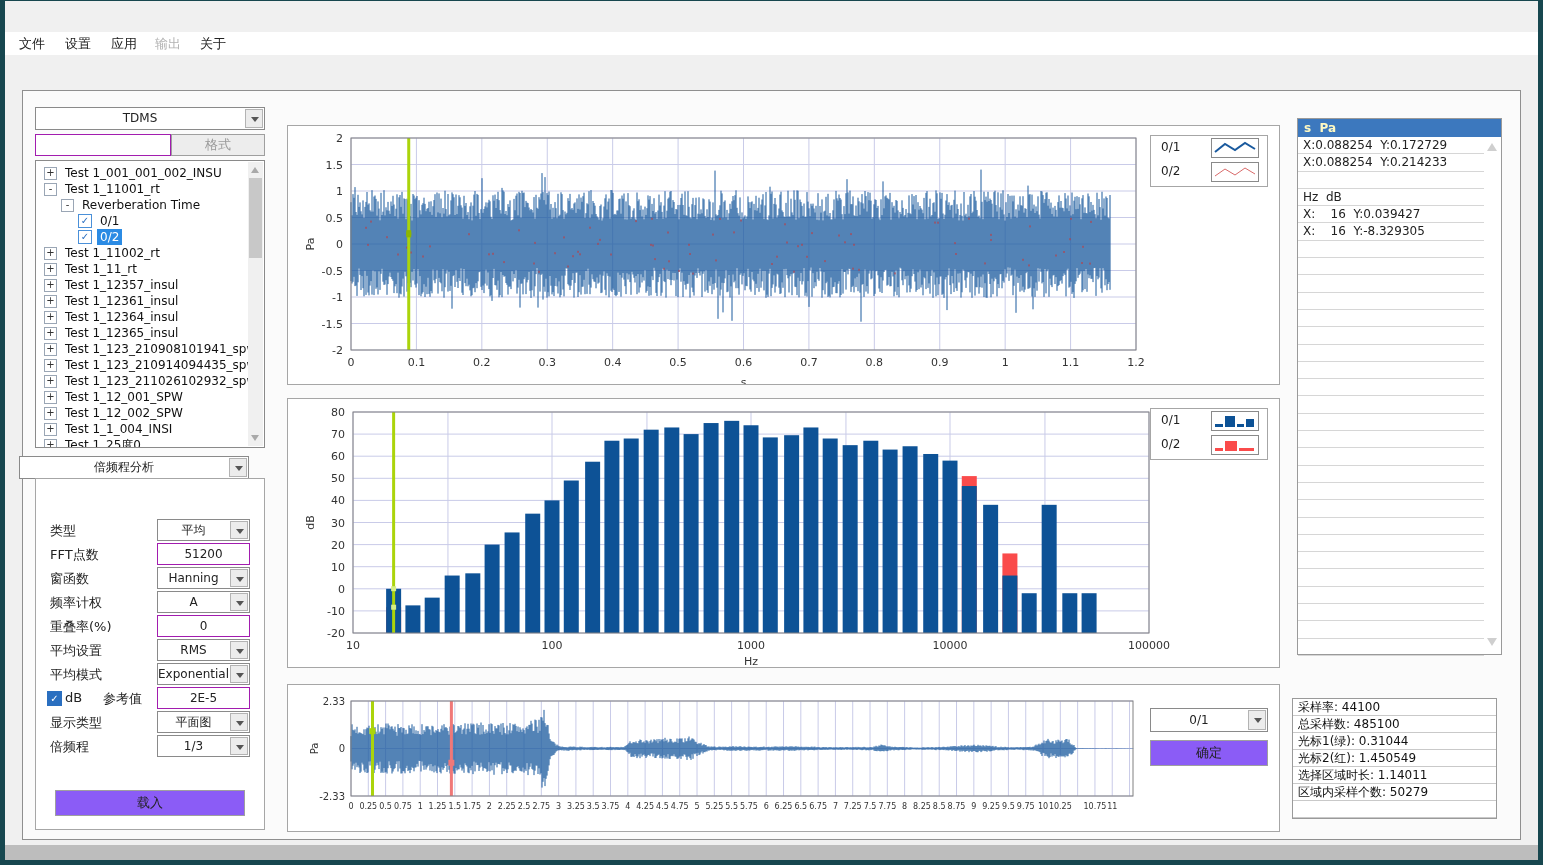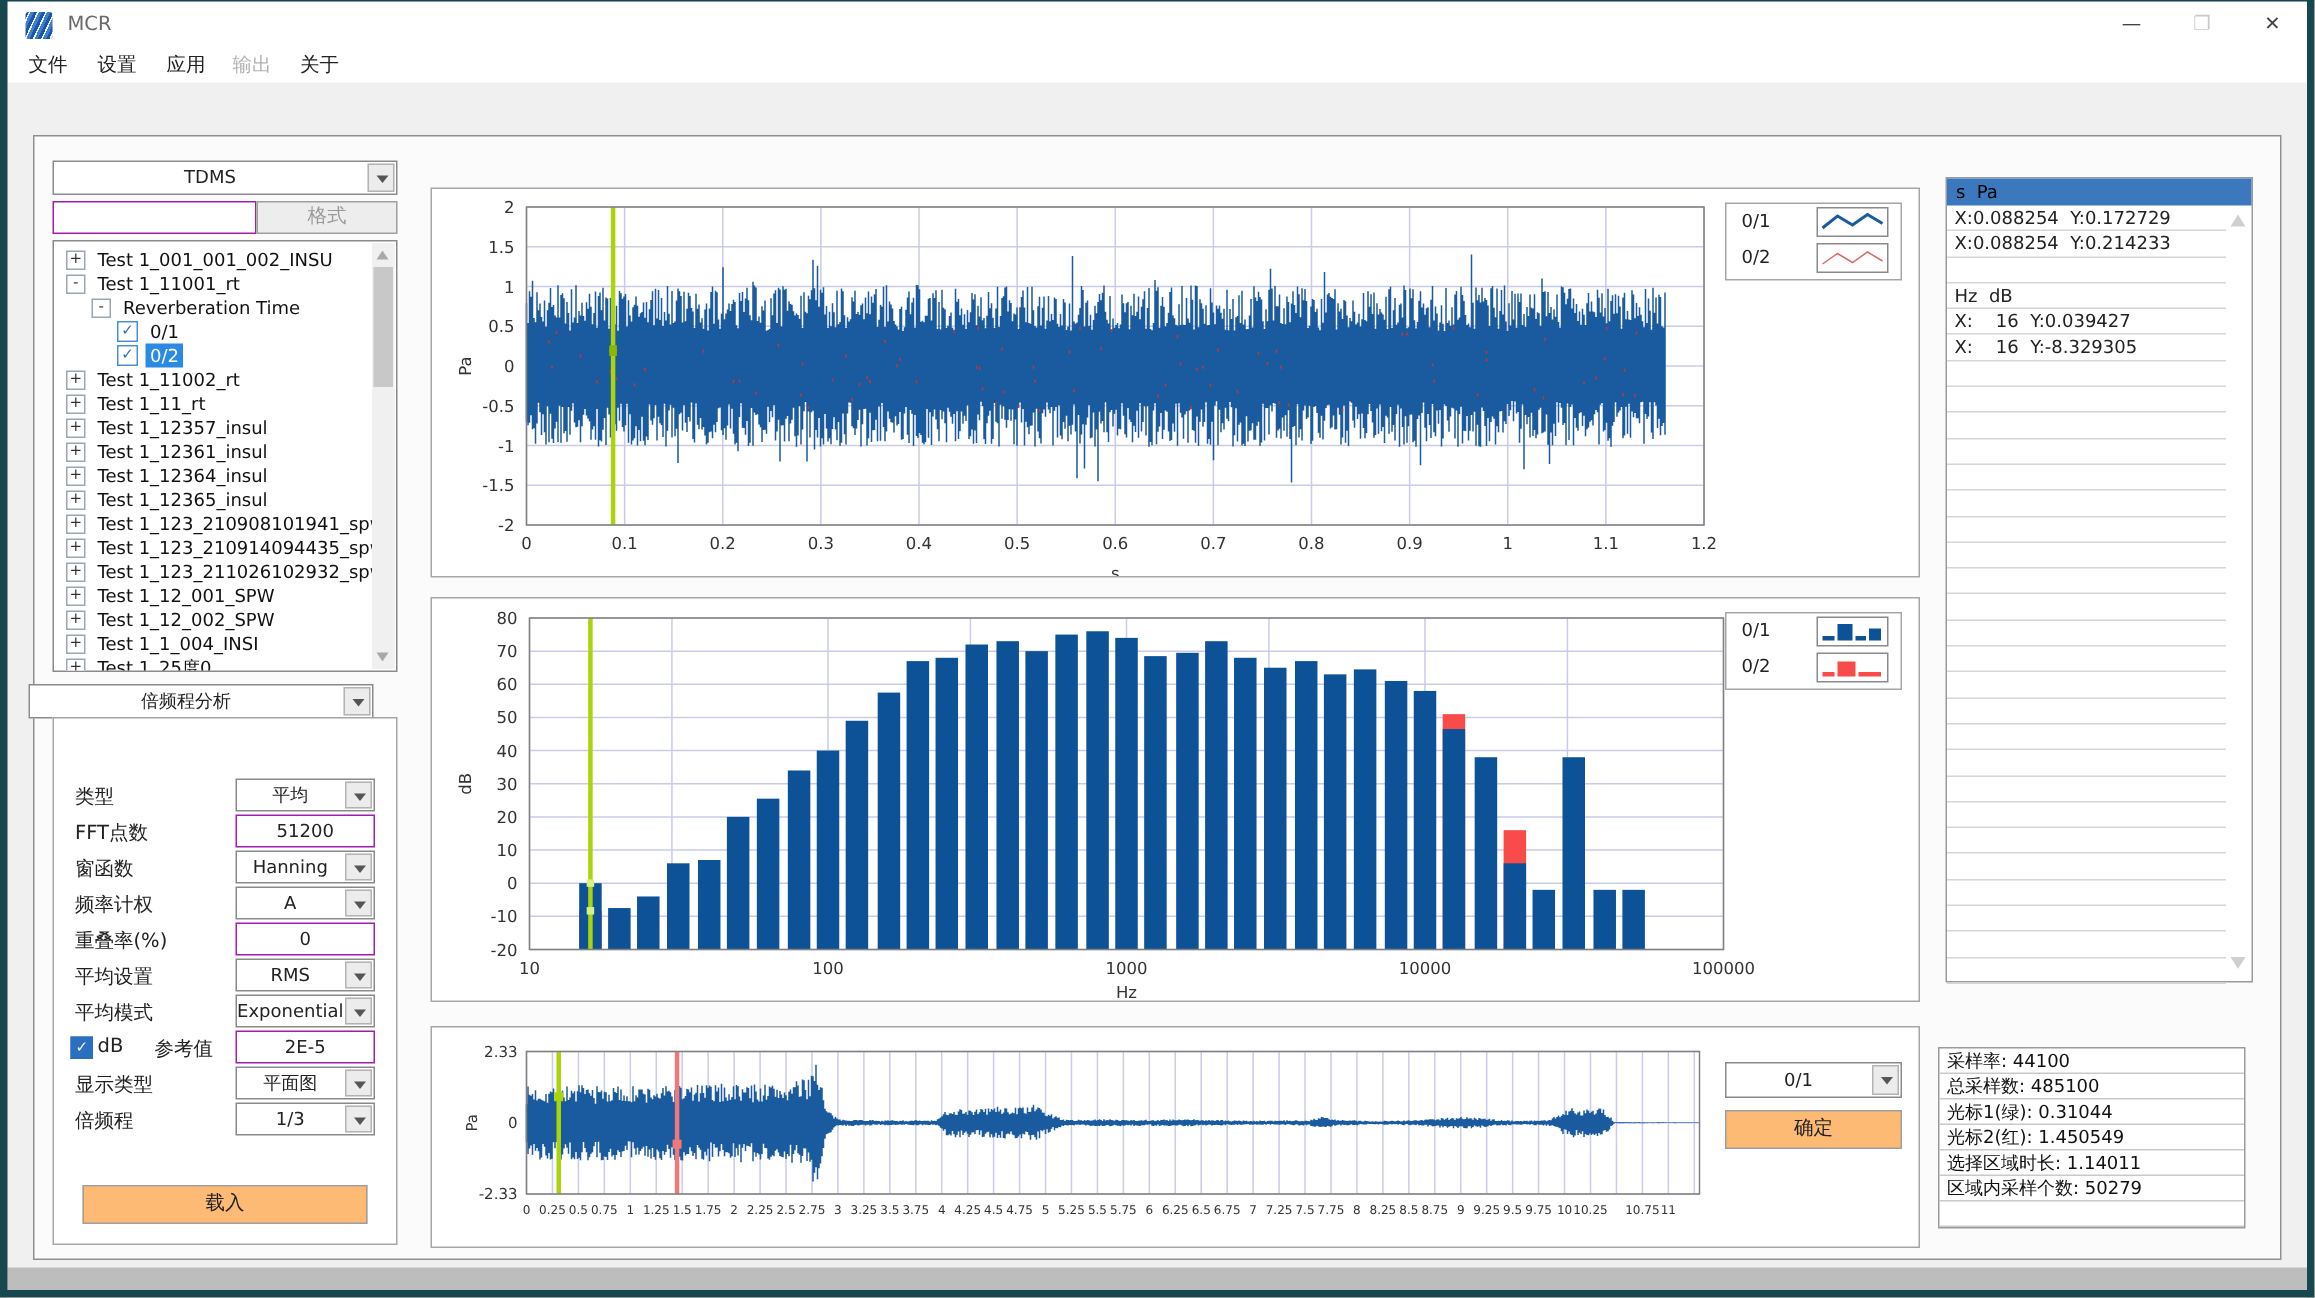--- a/index.html
+++ b/index.html
@@ -26,21 +26,21 @@
   .tab.active{background:#b9b9b9;}
   #content-box{position:absolute;left:22px;top:90px;width:1499px;height:750px;background:#fbfbfb;border:1px solid #8f8f8f;box-sizing:border-box;}
   #bottom-strip{position:absolute;left:5px;top:845px;width:1533px;height:15px;background:#bdbdbd;}
 
   
   .dd{position:absolute;background:#fff;border:1px solid #8a8a8a;box-sizing:border-box;font-size:12px;color:#222;}
   .dd .dval{position:absolute;left:0;right:20px;top:0;bottom:0;text-align:center;line-height:21px;}
   .dd .darrow{position:absolute;right:1px;top:1px;bottom:1px;width:18px;background:#ececec;border:1px solid #b3b3b3;box-sizing:border-box;}
   .dd .darrow:after{content:"";position:absolute;left:5px;top:7px;border-left:4px solid transparent;border-right:4px solid transparent;border-top:5px solid #555;}
   .tinput{position:absolute;background:#fff;border:1px solid #a21caf;box-sizing:border-box;font-size:12px;color:#222;text-align:center;}
-  .btn{position:absolute;background:#fdba74;border:1px solid #9f9f9f;box-sizing:border-box;font-size:13px;color:#222;text-align:center;}
+  .btn{position:absolute;background:#8b5cf6;border:1px solid #9f9f9f;box-sizing:border-box;font-size:13px;color:#222;text-align:center;}
   .grp{position:absolute;background:#ffffff;border:1px solid #a6a6a6;box-sizing:border-box;}
   .flabel{position:absolute;font-size:13px;color:#222;}
 
   
   #tree-box{position:absolute;left:35px;top:160px;width:230px;height:288px;background:#fff;border:1px solid #8a8a8a;box-sizing:border-box;overflow:hidden;}
   .tree-row{position:relative;height:16px;line-height:16px;font-size:12px;color:#111;white-space:nowrap;display:flex;align-items:center;}
   .texp{display:inline-block;width:11px;height:11px;border:1px solid #9aa6b5;background:#fff;color:#333;
     font-size:10px;line-height:9px;text-align:center;margin-right:5px;flex:none;box-sizing:content-box;}
   .tcb{display:inline-block;width:12px;height:12px;border:1px solid #4a90d9;background:#fff;color:#2a6fc0;
     font-size:10px;line-height:12px;text-align:center;margin-right:5px;flex:none;}
@@ -53,46 +53,39 @@
   .sb-thumb{position:absolute;left:1px;width:13px;background:#c8c8c8;}
 
   
   .legend{position:absolute;border:1px solid #a6a6a6;background:#fff;box-sizing:border-box;}
   .leg-row{position:relative;height:24px;}
   .leg-label{position:absolute;left:10px;top:4px;font-size:12px;color:#222;}
   .leg-icon{position:absolute;right:8px;top:2px;width:48px;height:20px;border:1px solid #8a8a8a;box-sizing:border-box;background:#fff;}
 
   
   #readout{position:absolute;left:1297px;top:118px;width:205px;height:537px;background:#fff;border:1px solid #9a9a9a;box-sizing:border-box;}
-  #readout-header{height:18px;line-height:18px;background:#3c78be;color:#000000;font-size:12px;padding-left:6px;white-space:pre;}
+  #readout-header{height:18px;line-height:18px;background:#3c78be;color:#fef9c3;font-size:12px;padding-left:6px;white-space:pre;font-weight:bold;}
   .ro-row{height:17.3px;line-height:17px;font-size:12px;color:#222;padding-left:5px;border-bottom:1px solid #d6d6d6;box-sizing:border-box;white-space:pre;width:186px;}
   #ro-up{position:absolute;right:4px;top:24px;width:0;height:0;border-left:5px solid transparent;border-right:5px solid transparent;border-bottom:8px solid #cfcfcf;}
   #ro-down{position:absolute;right:4px;bottom:8px;width:0;height:0;border-left:5px solid transparent;border-right:5px solid transparent;border-top:8px solid #cfcfcf;}
 
   
   #info-panel{position:absolute;left:1292px;top:698px;width:205px;height:121px;background:#fff;border:1px solid #9a9a9a;box-sizing:border-box;}
   .info-row{height:17px;line-height:17px;font-size:12px;color:#111;padding-left:5px;border-bottom:1px solid #c9c9c9;box-sizing:border-box;white-space:pre;}
   svg text{font-family:"DejaVu Sans","Liberation Sans",sans-serif;}
 </style>
 </head>
 <body>
 
 <div id="app">
   <div class="edge" id="edge-l"></div>
   <div class="edge" id="edge-r"></div>
   <div class="edge" id="edge-b"></div>
   <div class="edge" id="edge-t"></div>
 
-  <div id="titlebar">
-    <div id="app-icon"></div>
-    <span id="win-title">MCR</span>
-    <span class="wbtn" id="btn-min">—</span>
-    <span class="wbtn" id="btn-max">❐</span>
-    <span class="wbtn" id="btn-close">✕</span>
-  </div>
 
   <div id="menubar">
     <span class="menu-item" style="left:10px">文件</span>
     <span class="menu-item" style="left:56px">设置</span>
     <span class="menu-item" style="left:102px">应用</span>
     <span class="menu-item disabled" style="left:146px">输出</span>
     <span class="menu-item" style="left:191px">关于</span>
   </div>
 
 

